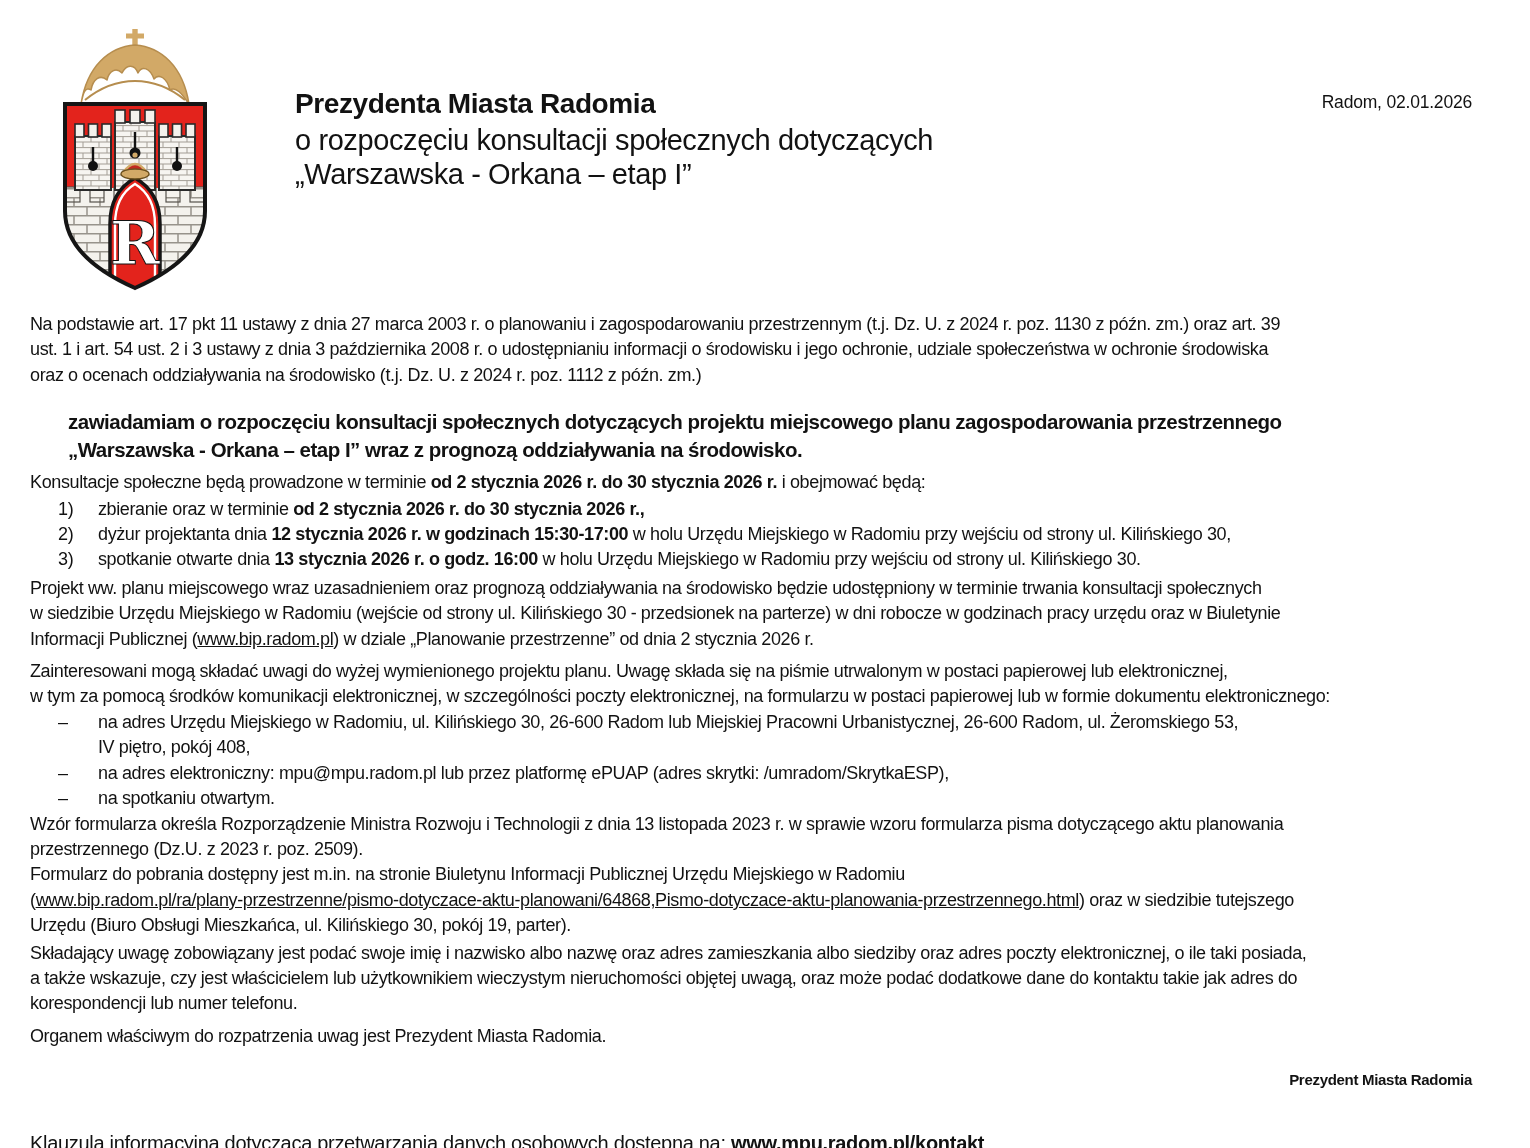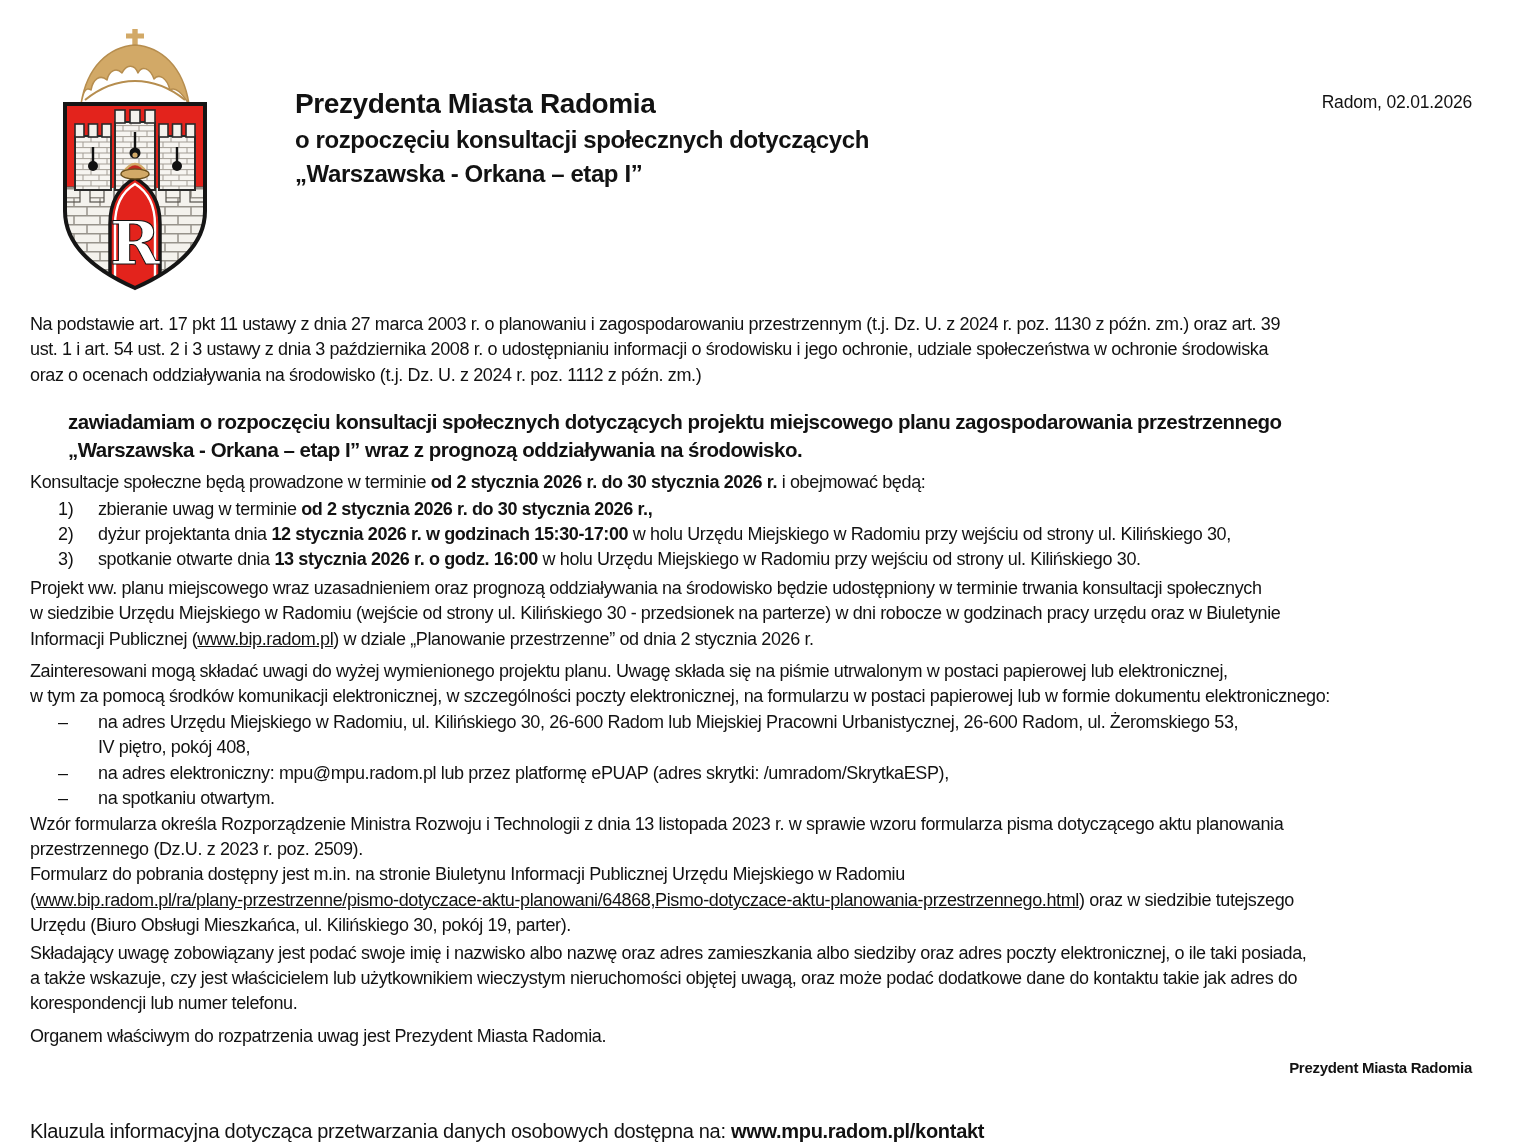--- a/index.html
+++ b/index.html
@@ -13,38 +13,38 @@
     color: #121212;
     font-family: "Liberation Sans", sans-serif;
   }
   .crest { position: absolute; left: 55px; top: 26px; }
   .place-date {
     position: absolute; top: 92px; right: 58px;
     font-size: 17.5px; letter-spacing: -0.2px;
   }
   .header-text { position: absolute; left: 295px; top: 84px; }
   .t1 { font-size: 28px; font-weight: bold; line-height: 39px; letter-spacing: -0.4px; }
-  .t2 { font-size: 24px; font-weight: bold; line-height: 34px; letter-spacing: -0.4px; }
+  .t2 { font-size: 29px; font-weight: normal; line-height: 34px; letter-spacing: -0.4px; }
   .doc-body {
     position: absolute; left: 30px; top: 312px; width: 1442px;
     font-size: 18px; line-height: 25.4px; letter-spacing: -0.38px;
   }
   .doc-body p { white-space: nowrap; }
   .b { font-weight: bold; }
   .u { text-decoration: underline; }
   .p-legal    { margin-bottom: 20px; }
   .announce   { font-size: 20.5px; font-weight: bold; line-height: 28px; letter-spacing: -0.5px; margin-bottom: 6px; margin-left: 38px; }
   .p-intro    { margin-bottom: 1px; }
   .list       { margin-bottom: 3px; }
   .list-dash  { margin-bottom: 0; }
   .p-avail    { margin-bottom: 7px; }
   .p-submit   { margin-bottom: 0; }
   .p-form     { margin-bottom: 2px; }
   .p-data     { margin-bottom: 7px; }
-  .p-auth     { margin-bottom: 6px; }
+  .p-auth     { margin-bottom: 18px; }
   .li { position: relative; padding-left: 68px; white-space: nowrap; }
   .li .mk { position: absolute; left: 28px; }
   .sig {
     text-align: right; font-weight: bold; font-size: 15px;
     letter-spacing: -0.3px; margin-bottom: 38px; white-space: nowrap;
   }
   .footer-note {
     text-align: left; font-size: 20px; letter-spacing: -0.3px; white-space: nowrap;
   }
 </style>
@@ -158,21 +158,21 @@
 
     <p class="p-legal"><span>Na podstawie art. 17 pkt 11 ustawy z dnia 27 marca 2003 r. o planowaniu i zagospodarowaniu przestrzennym (t.j. Dz. U. z 2024 r. poz. 1130 z późn. zm.) oraz art. 39</span><br><span>ust. 1 i art. 54 ust. 2 i 3 ustawy z dnia 3 października 2008 r. o udostępnianiu informacji o środowisku i jego ochronie, udziale społeczeństwa w ochronie środowiska</span><br><span>oraz o ocenach oddziaływania na środowisko (t.j. Dz. U. z 2024 r. poz. 1112 z późn. zm.)</span></p>
 
     <p class="announce"><span class="b">zawiadamiam o rozpoczęciu konsultacji społecznych dotyczących projektu miejscowego planu zagospodarowania przestrzennego</span><br><span class="b">„Warszawska - Orkana – etap I” wraz z prognozą oddziaływania na środowisko.</span></p>
 
     <p class="p-intro"><span>Konsultacje społeczne będą prowadzone w terminie </span><span class="b">od 2 stycznia 2026 r. do 30 stycznia 2026 r.</span><span> i obejmować będą:</span></p>
 
     <div class="list">
       <div class="li">
         <span class="mk">1)</span>
-        <span><span>zbieranie uwag w terminie </span><span class="b">od 2 stycznia 2026 r. do 30 stycznia 2026 r.,</span></span>
+        <span><span>zbieranie oraz w terminie </span><span class="b">od 2 stycznia 2026 r. do 30 stycznia 2026 r.,</span></span>
       </div>
       <div class="li">
         <span class="mk">2)</span>
         <span><span>dyżur projektanta dnia </span><span class="b">12 stycznia 2026 r. w godzinach 15:30-17:00</span><span> w holu Urzędu Miejskiego w Radomiu przy wejściu od strony ul. Kilińskiego 30,</span></span>
       </div>
       <div class="li">
         <span class="mk">3)</span>
         <span><span>spotkanie otwarte dnia </span><span class="b">13 stycznia 2026 r. o godz. 16:00</span><span> w holu Urzędu Miejskiego w Radomiu przy wejściu od strony ul. Kilińskiego 30.</span></span>
       </div>
     </div>

